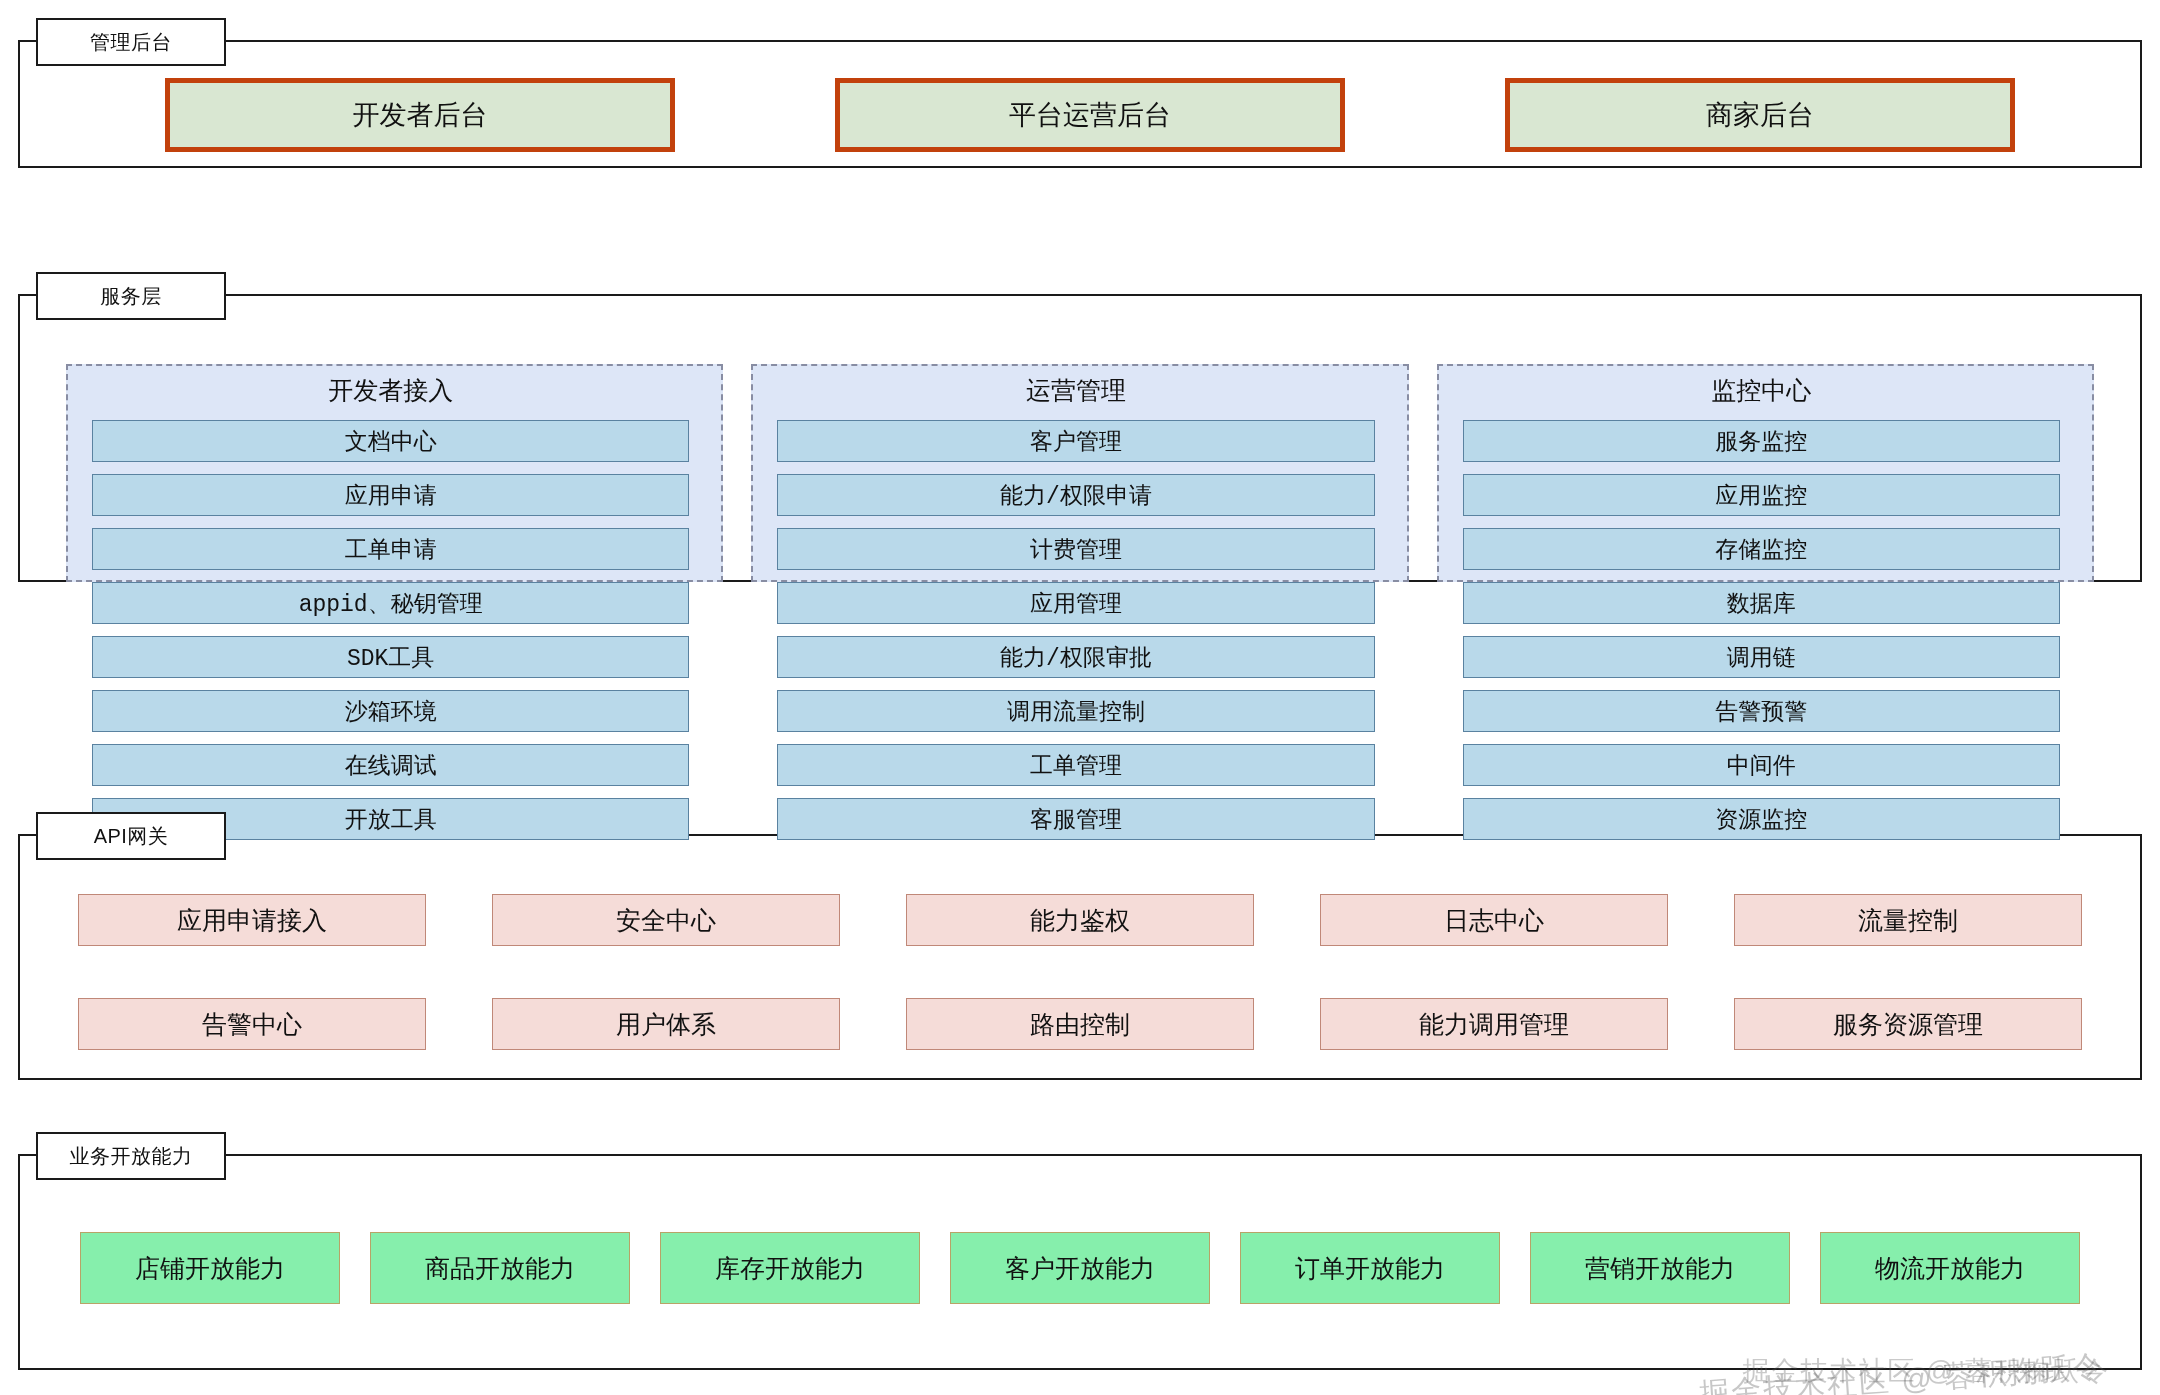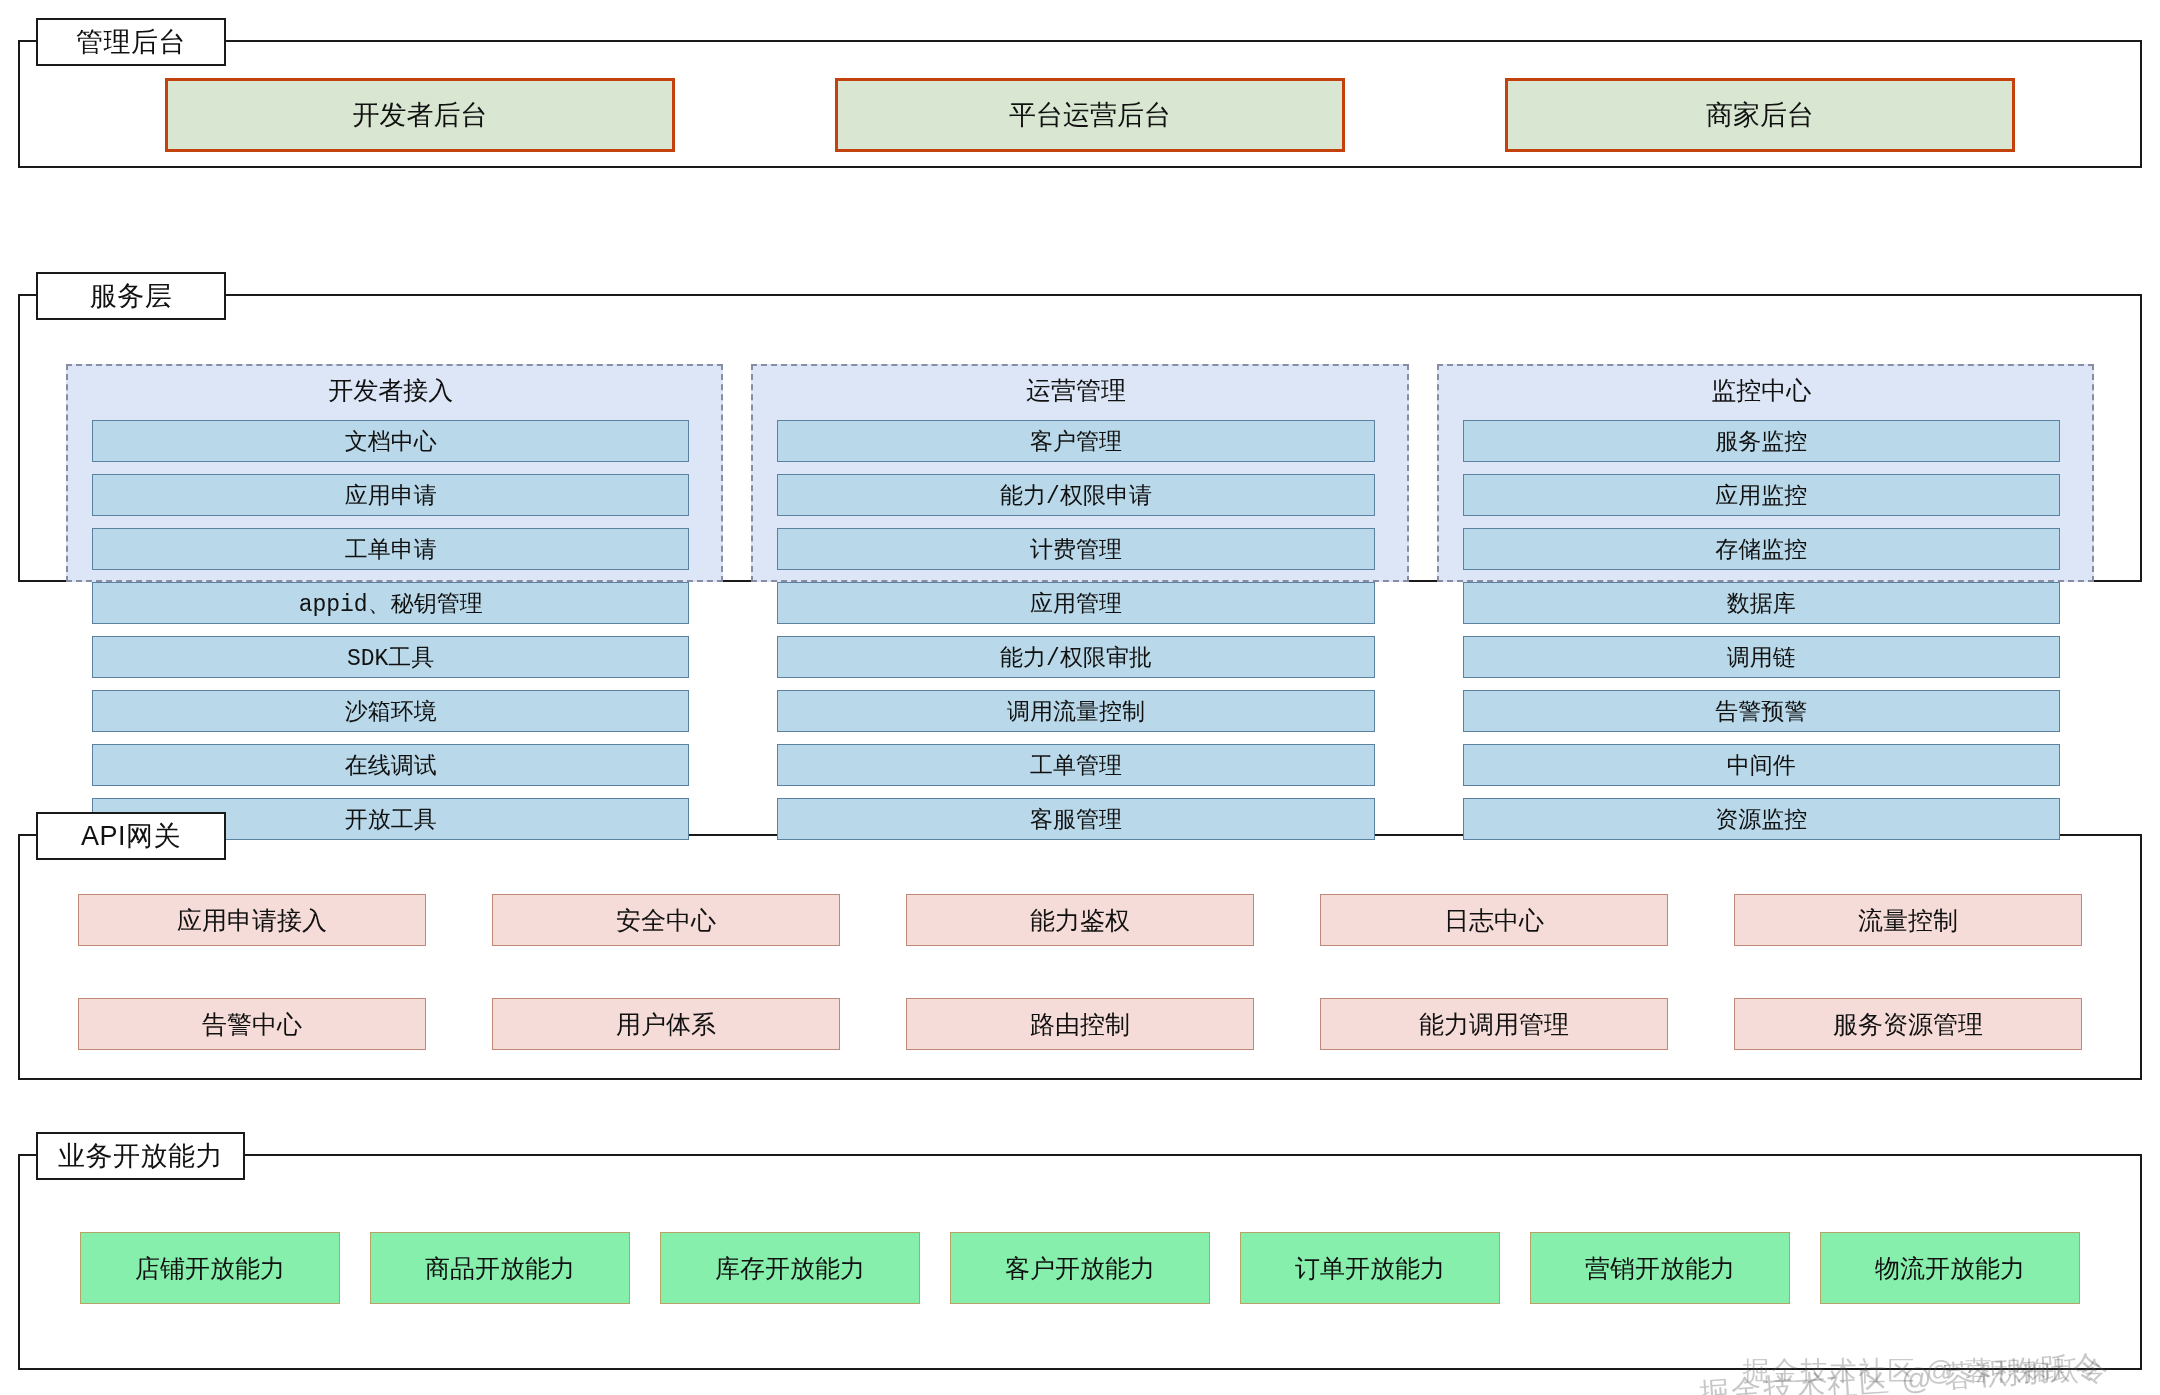--- a/index.html
+++ b/index.html
@@ -36,41 +36,41 @@
     height: 48px;
     min-width: 190px;
     border: 2px solid #1a1a1a;
     background: #ffffff;
     box-sizing: border-box;
     display: flex;
     align-items: center;
     justify-content: center;
     padding: 4px 20px;
     z-index: 4;
-    font-size: 27px;
+    font-size: 20px;
     color: #111111;
     letter-spacing: 0.5px;
   }
   .layer-inner {
     position: absolute;
     left: 0;
     right: 0;
     bottom: 0;
     z-index: 3;
   }
 
   
   #layer-admin { left: 18px; top: 18px; width: 2124px; height: 150px; }
   #layer-admin .layer-frame { top: 22px; }
   #layer-admin .layer-inner { top: 60px; display: flex; justify-content: center; gap: 140px; }
   .green-box {
     width: 510px;
     height: 74px;
     background: #d9e7d2;
-    border: 3px solid #c2410c;
+    border: 5px solid #c2410c;
     display: flex;
     align-items: center;
     justify-content: center;
     font-size: 27px;
     color: #111111;
     box-sizing: border-box;
     margin-left: 20px;
   }
 
   

